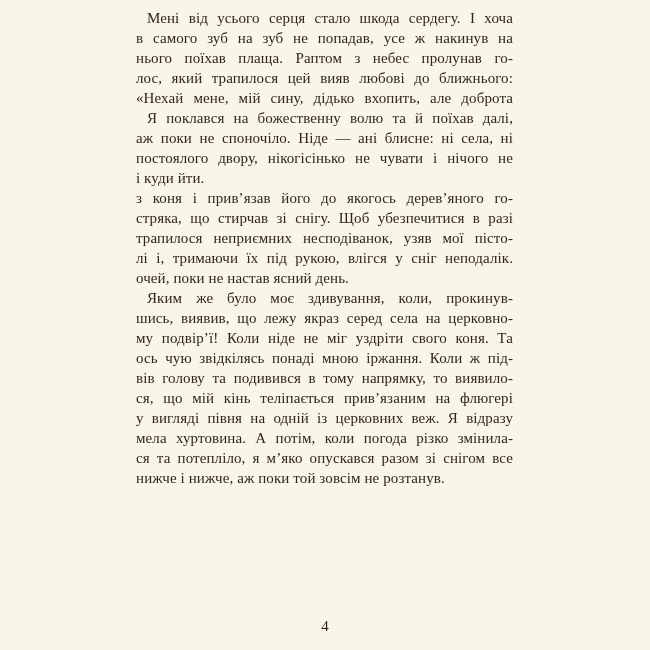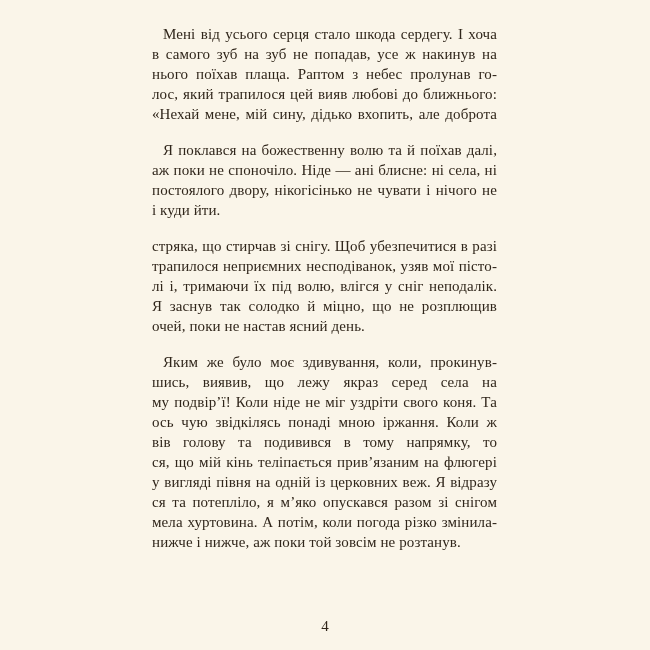--- a/index.html
+++ b/index.html
@@ -25,21 +25,21 @@
   .page-text {
     position: absolute;
     top: 8px;
     left: 136px;
     width: 377px;
     font-size: 15px;
     line-height: 20px;
     letter-spacing: 0.1px;
   }
   .paragraph {
-    margin: 16px;
+    margin: 0;
   }
   .line {
     height: 20px;
     text-align: justify;
     text-align-last: justify;
     white-space: normal;
     overflow: hidden;
   }
   .line.first {
     padding-left: 11px;
@@ -71,33 +71,33 @@
         <div class="line">лос, який трапилося цей вияв любові до ближнього:</div>
         <div class="line">«Нехай мене, мій сину, дідько вхопить, але доброта</div>
       </div>
       <div class="paragraph">
         <div class="line first">Я поклався на божественну волю та й поїхав далі,</div>
         <div class="line">аж поки не споночіло. Ніде — ані блисне: ні села, ні</div>
         <div class="line">постоялого двору, нікогісінько не чувати і нічого не</div>
         <div class="line last">і куди йти.</div>
       </div>
       <div class="paragraph">
+        <div class="line">з коня і прив’язав його до якогось дерев’яного го-</div>
         <div class="line">стряка, що стирчав зі снігу. Щоб убезпечитися в разі</div>
         <div class="line">трапилося неприємних несподіванок, узяв мої пісто-</div>
-        <div class="line">лі і, тримаючи їх під волю, влігся у сніг неподалік.</div>
-        <div class="line">Я заснув так солодко й міцно, що не розплющив</div>
+        <div class="line">лі і, тримаючи їх під рукою, влігся у сніг неподалік.</div>
         <div class="line last">очей, поки не настав ясний день.</div>
       </div>
       <div class="paragraph">
         <div class="line first">Яким же було моє здивування, коли, прокинув-</div>
         <div class="line">шись, виявив, що лежу якраз серед села на церковно-</div>
         <div class="line">му подвір’ї! Коли ніде не міг уздріти свого коня. Та</div>
         <div class="line">ось чую звідкілясь понаді мною іржання. Коли ж під-</div>
         <div class="line">вів голову та подивився в тому напрямку, то виявило-</div>
         <div class="line">ся, що мій кінь теліпається прив’язаним на флюгері</div>
         <div class="line">у вигляді півня на одній із церковних веж. Я відразу</div>
+        <div class="line">мела хуртовина. А потім, коли погода різко змінила-</div>
         <div class="line">ся та потепліло, я м’яко опускався разом зі снігом все</div>
-        <div class="line">мела хуртовина. А потім, коли погода різко змінила-</div>
         <div class="line last">нижче і нижче, аж поки той зовсім не розтанув.</div>
       </div>
     </div>
   <div class="page-footer">4</div>
 </div>
 
 </body></html>

